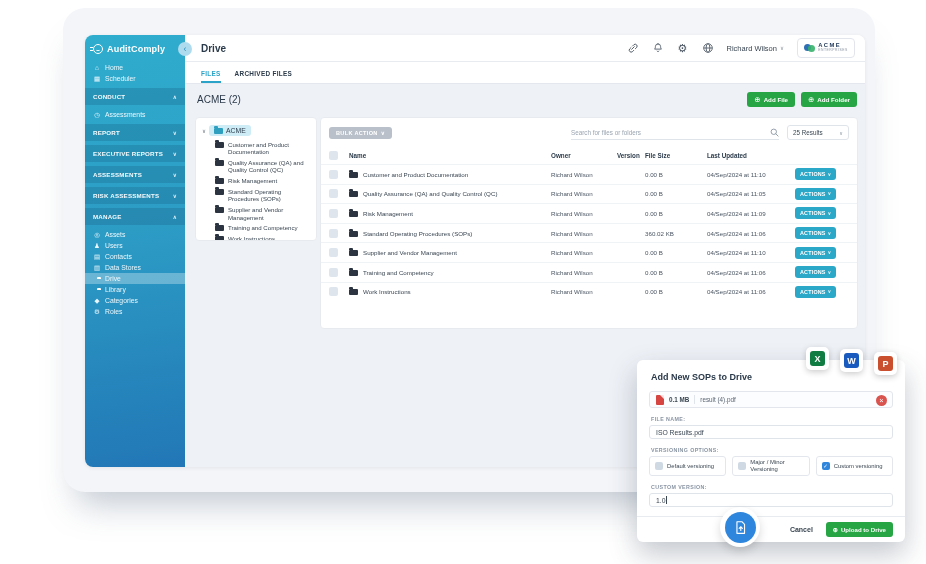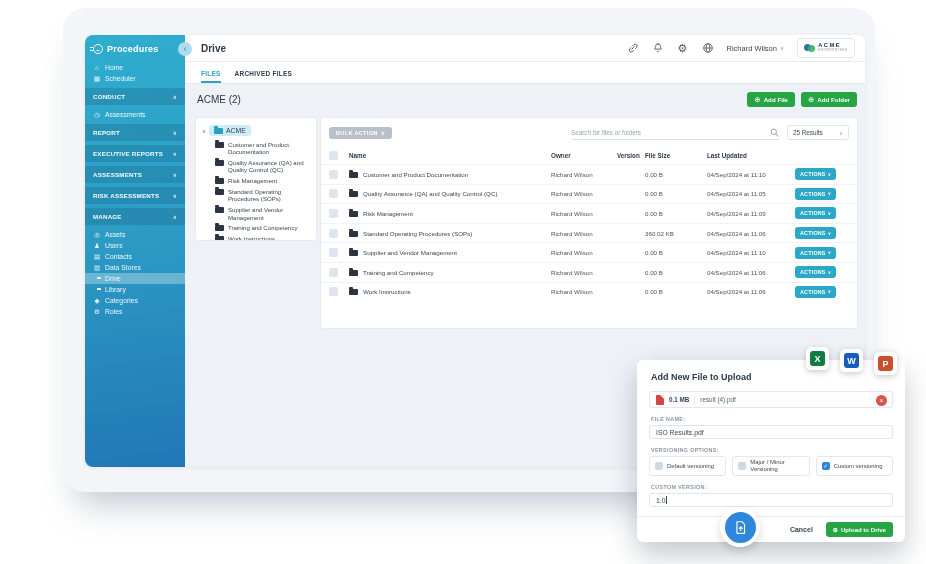--- a/index.html
+++ b/index.html
@@ -141,21 +141,21 @@
 <body>
 
 <div class="stage">
   <div class="backdrop"></div>
 
   <div class="window">
 
     <div class="sidebar">
       <div class="logo-row">
         <span class="logo-icon"></span>
-        <span>Procedures</span>
+        <span>AuditComply</span>
       </div>
       <div class="nav-item">
         <span class="ic">⌂</span>
         <span>Home</span>
       </div>
       <div class="nav-item">
         <span class="ic">▦</span>
         <span>Scheduler</span>
       </div>
 
@@ -486,21 +486,21 @@
         <span class="office-letter" style="background:#107c41">X</span>
       </span>
       <span class="office-tile">
         <span class="office-letter" style="background:#185abd">W</span>
       </span>
       <span class="office-tile">
         <span class="office-letter" style="background:#c94f2e">P</span>
       </span>
     </div>
 
-    <div class="modal-title">Add New File to Upload</div>
+    <div class="modal-title">Add New SOPs to Drive</div>
 
     <div class="file-chip">
       <span class="pdf-icon"></span>
       <span class="chip-size">0.1 MB</span>
       <span class="chip-divider"></span>
       <span class="chip-name">result (4).pdf</span>
       <span class="chip-remove">×</span>
     </div>
 
     <div class="form-label">FILE NAME:</div>

